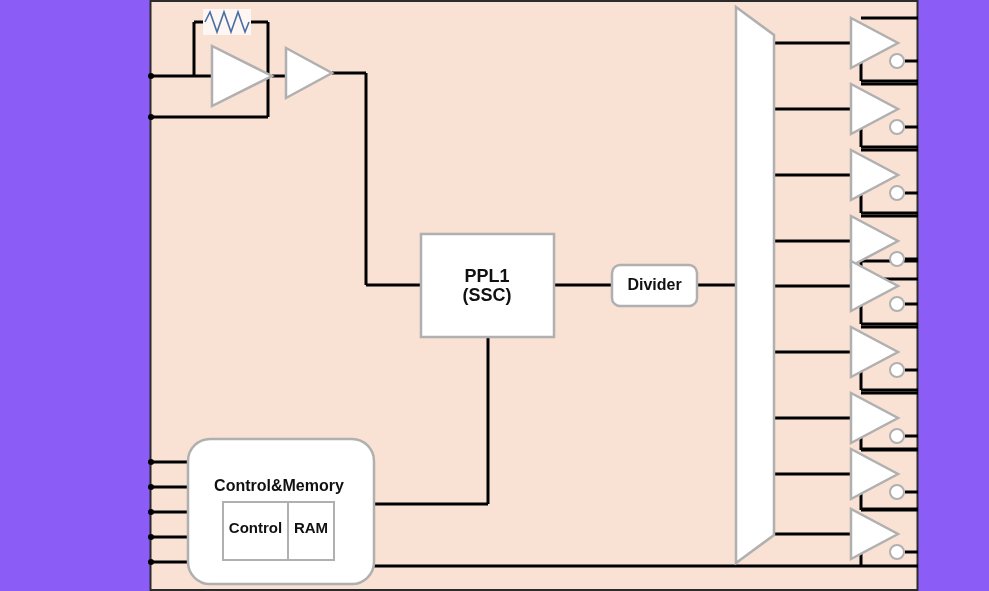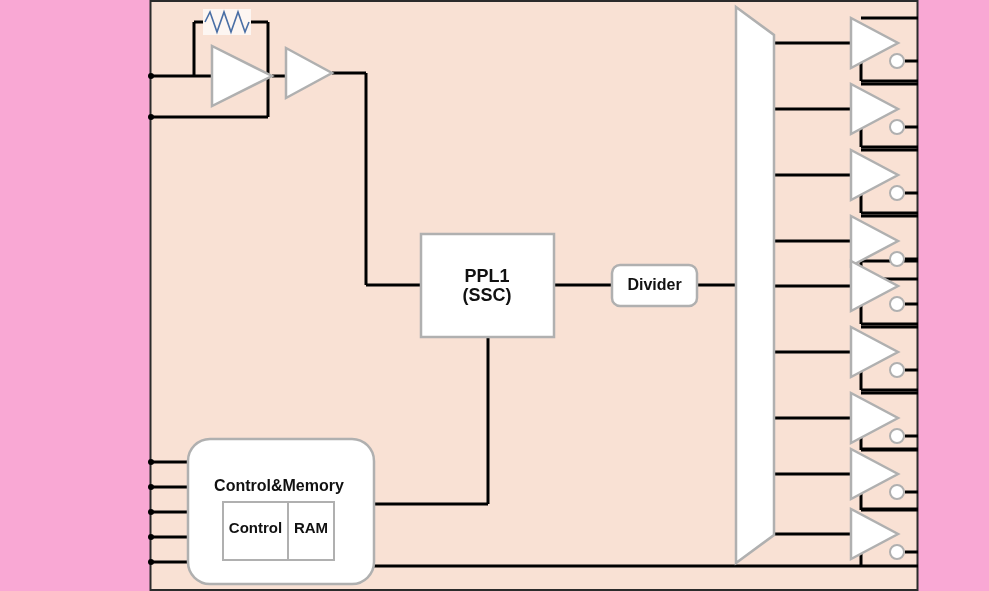--- a/index.html
+++ b/index.html
@@ -4,21 +4,21 @@
 <style>
   html, body {
     margin: 0;
     padding: 0;
     background: #000000;
   }
   #stage {
     position: relative;
     width: 989px;
     height: 591px;
-    background: #f9a8d4;
+    background: #8b5cf6;
     overflow: hidden;
     font-family: "Liberation Sans", sans-serif;
   }
   #diagram-svg {
     position: absolute;
     left: 0;
     top: 0;
     width: 989px;
     height: 591px;
     display: block;

